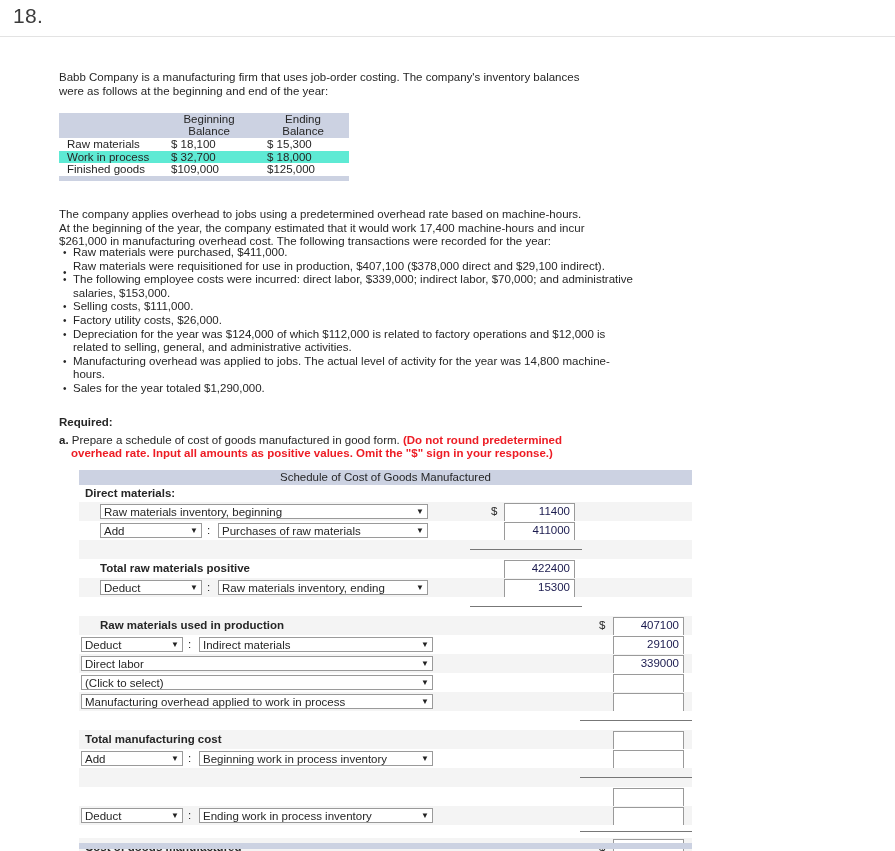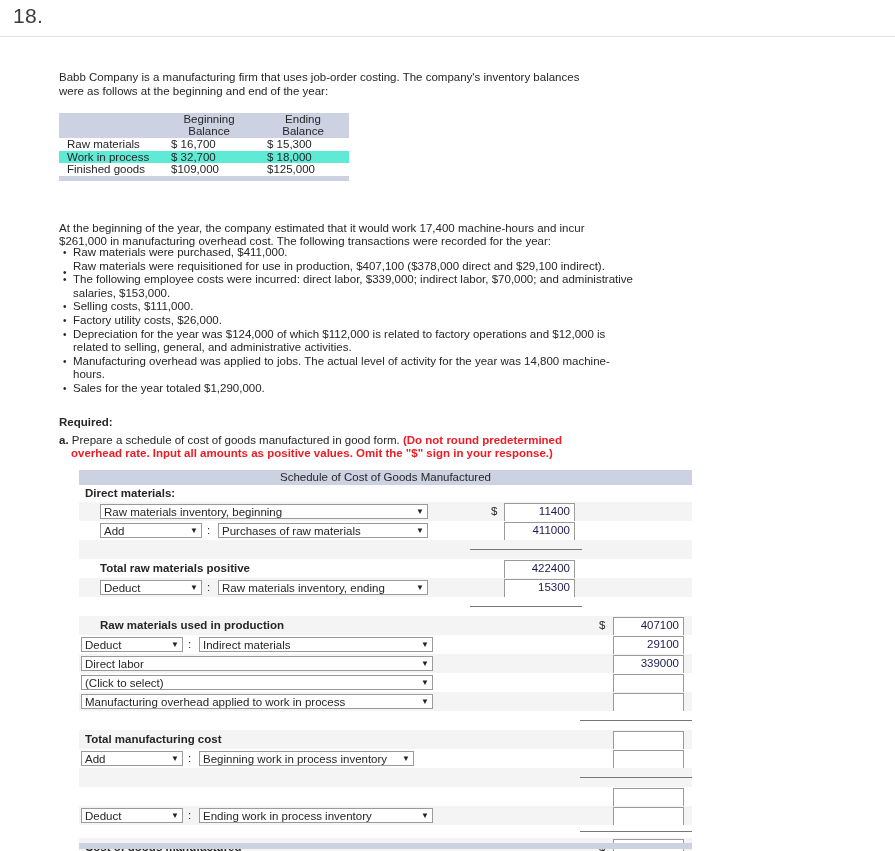--- a/index.html
+++ b/index.html
@@ -163,21 +163,21 @@
         </td>
         <td class="c2">
           <span>Ending</span><br>
           <span>Balance</span>
         </td>
       </tr>
     </thead>
     <tbody>
       <tr>
         <td class="lbl">Raw materials</td>
-        <td class="num">$  16,700</td>
+        <td class="num">$  18,100</td>
         <td class="num">$  15,300</td>
       </tr>
       <tr class="alt">
         <td class="lbl">Work in process</td>
         <td class="num">$  32,700</td>
         <td class="num">$  18,000</td>
       </tr>
       <tr>
         <td class="lbl">Finished goods</td>
         <td class="num">$109,000</td>
@@ -185,21 +185,21 @@
       </tr>
       <tr class="rulebar">
           <td></td>
           <td></td>
           <td></td>
         </tr>
     </tbody>
   </table>
 
   <div class="para2">
-    <br>
+    <span>The company applies overhead to jobs using a predetermined overhead rate based on machine-hours.</span><br>
     <span>At the beginning of the year, the company estimated that it would work 17,400 machine-hours and incur</span><br>
     <span>$261,000 in manufacturing overhead cost. The following transactions were recorded for the year:</span>
   </div>
 
   <div class="bullets">
     <div class="bl">Raw materials were purchased, $411,000.</div>
     <div class="bl lowdot">Raw materials were requisitioned for use in production, $407,100 ($378,000 direct and $29,100 indirect).</div>
     <div class="bl">The following employee costs were incurred: direct labor, $339,000; indirect labor, $70,000; and administrative salaries, $153,000.</div>
     <div class="bl">Selling costs, $111,000.</div>
     <div class="bl">Factory utility costs, $26,000.</div>
@@ -345,21 +345,21 @@
         <span></span>
       </div>
     </div>
 
     <div class="row">
       <div class="sel" style="left:2px;width:102px;">
         <span class="lab">Add</span>
         <span class="arw">▼</span>
       </div>
       <div class="colon" style="left:109px;">:</div>
-      <div class="sel" style="left:120px;width:215px;">
+      <div class="sel" style="left:120px;width:234px;">
         <span class="lab">Beginning work in process inventory</span>
         <span class="arw">▼</span>
       </div>
       <div class="inp" style="left:534px;width:71px;">
         <span></span>
       </div>
     </div>
 
     <div class="row alt gap">
       <div class="rule" style="left:501px;width:112px;top:9px;"></div>

